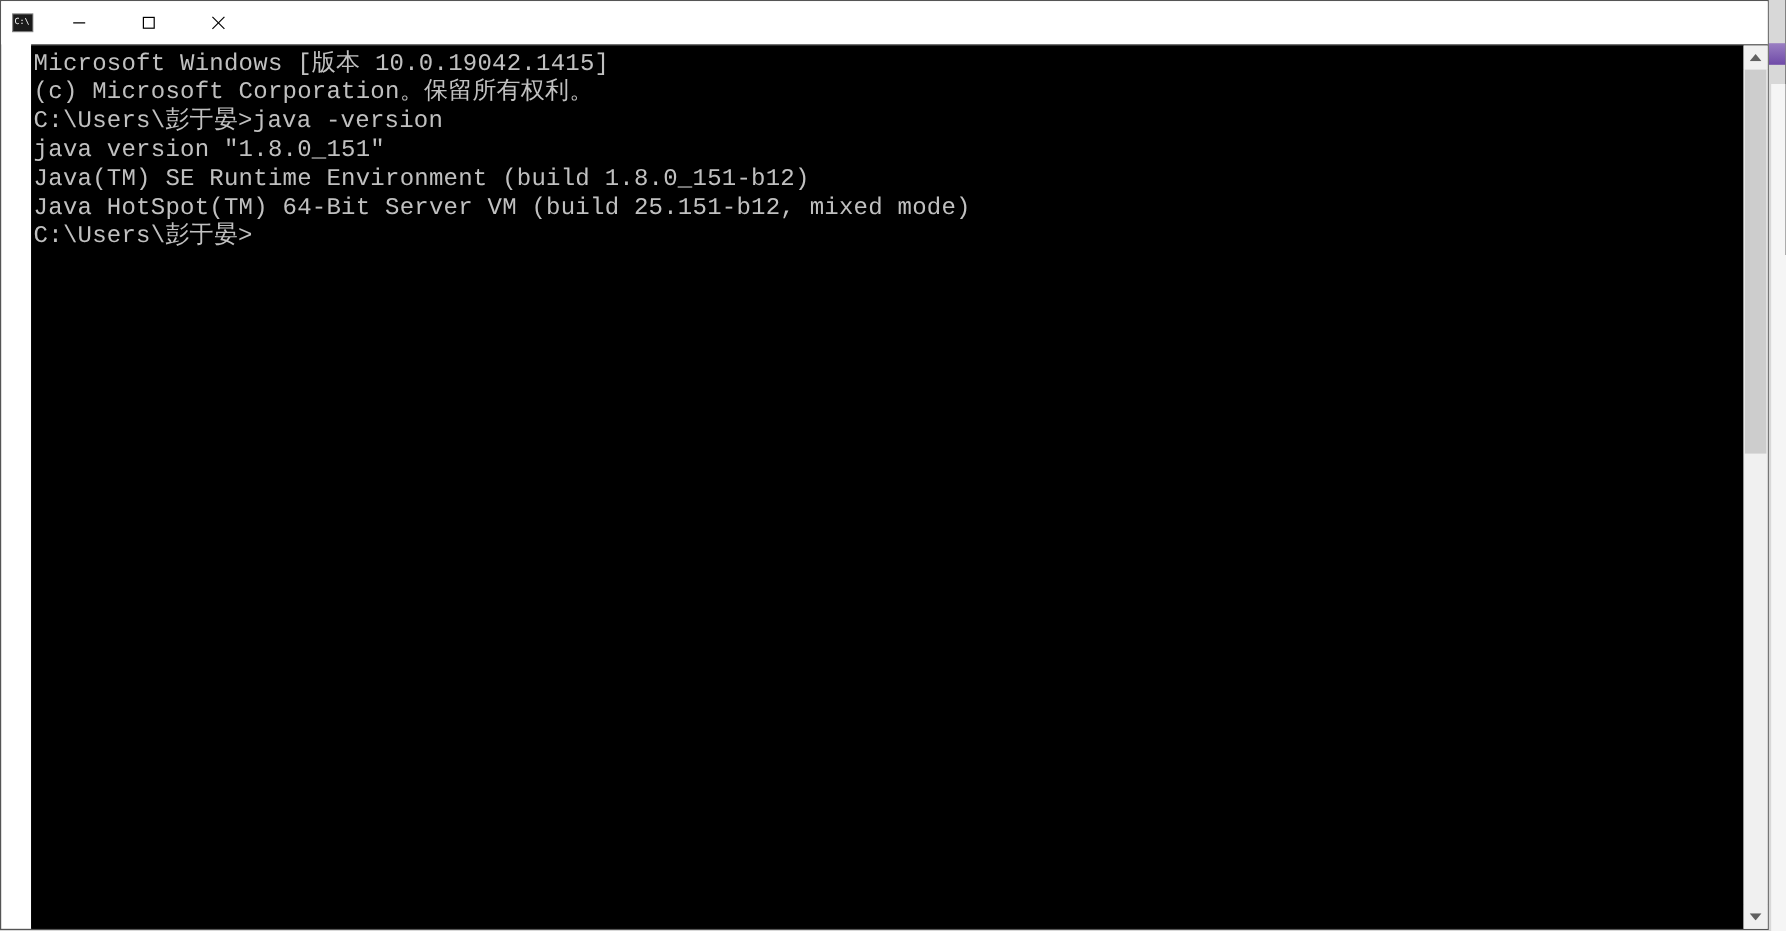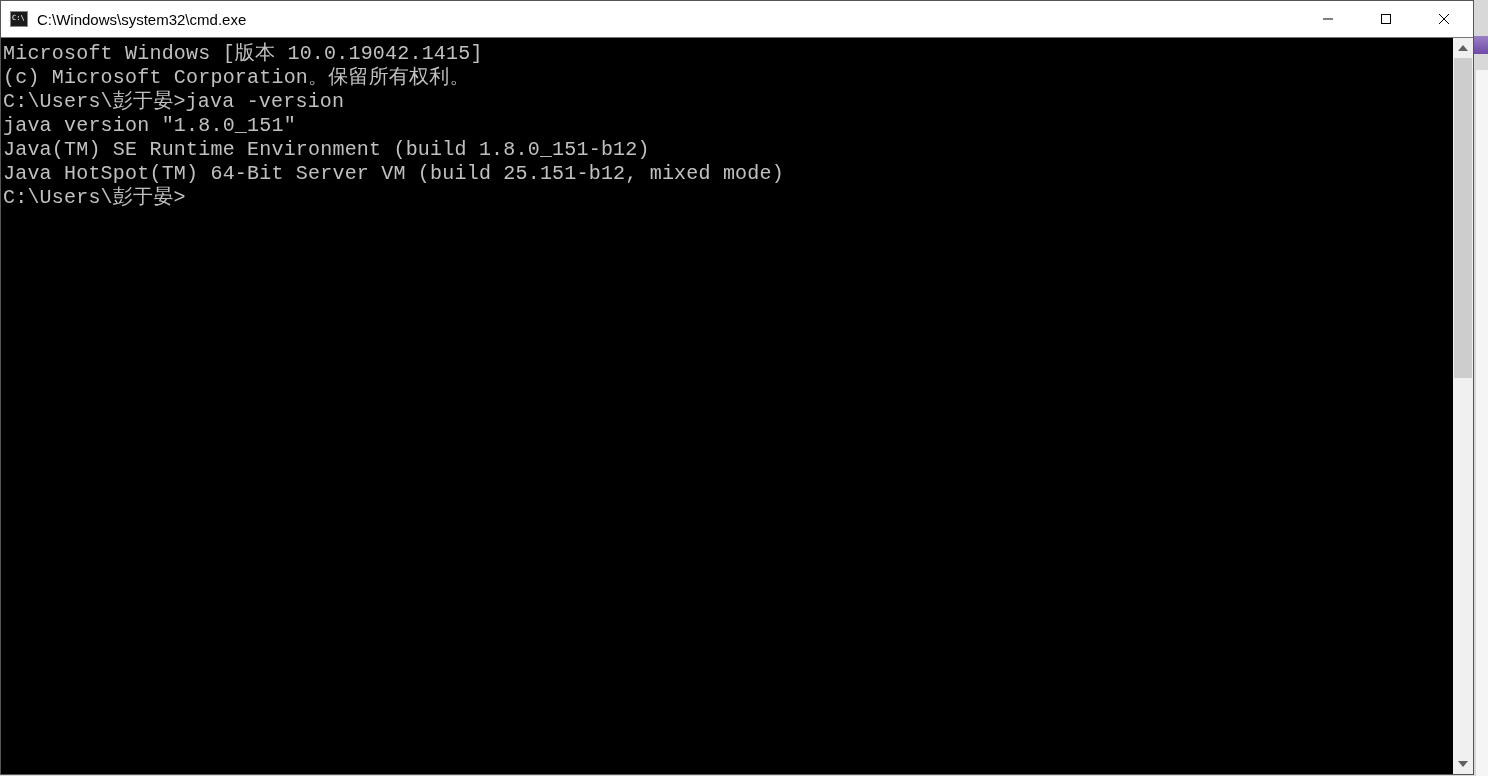--- a/index.html
+++ b/index.html
@@ -62,20 +62,21 @@
     .win-btn svg {
       stroke: #000;
       stroke-width: 1;
       fill: none;
     }
     .client-area {
       flex: 1;
       display: flex;
       background: #000;
       border-top: 1px solid #777;
+      margin-left: 25px;
     }
     .terminal {
       flex: 1;
       background: #000;
       color: #c0c0c0;
       font-family: "NSimSun","SimSun","Consolas","Courier New",monospace;
       font-size: 20px;
       line-height: 24px;
       padding: 4px 0 0 2px;
       white-space: pre;
@@ -139,21 +140,20 @@
 <div class="behind-strip2"></div>
 
 <div class="window">
   <div class="titlebar">
     <div class="icon-wrap">
       <svg width="18" height="16" viewBox="0 0 18 16">
         <rect x="0.5" y="0.5" width="17" height="15" fill="#1a1a1a" stroke="#888" stroke-width="1"></rect>
         <text x="2" y="9" font-family="Consolas,monospace" font-size="7" fill="#fff">C:\</text>
       </svg>
     </div>
-    <div class="title">C:\Windows\system32\cmd.exe</div>
     <div class="win-controls">
       <div class="win-btn">
         <svg width="12" height="12" viewBox="0 0 12 12">
             <line x1="1" y1="6" x2="11" y2="6"></line>
           </svg>
       </div>
       <div class="win-btn">
         <svg width="12" height="12" viewBox="0 0 12 12">
             <rect x="1.5" y="1.5" width="9" height="9"></rect>
           </svg>

